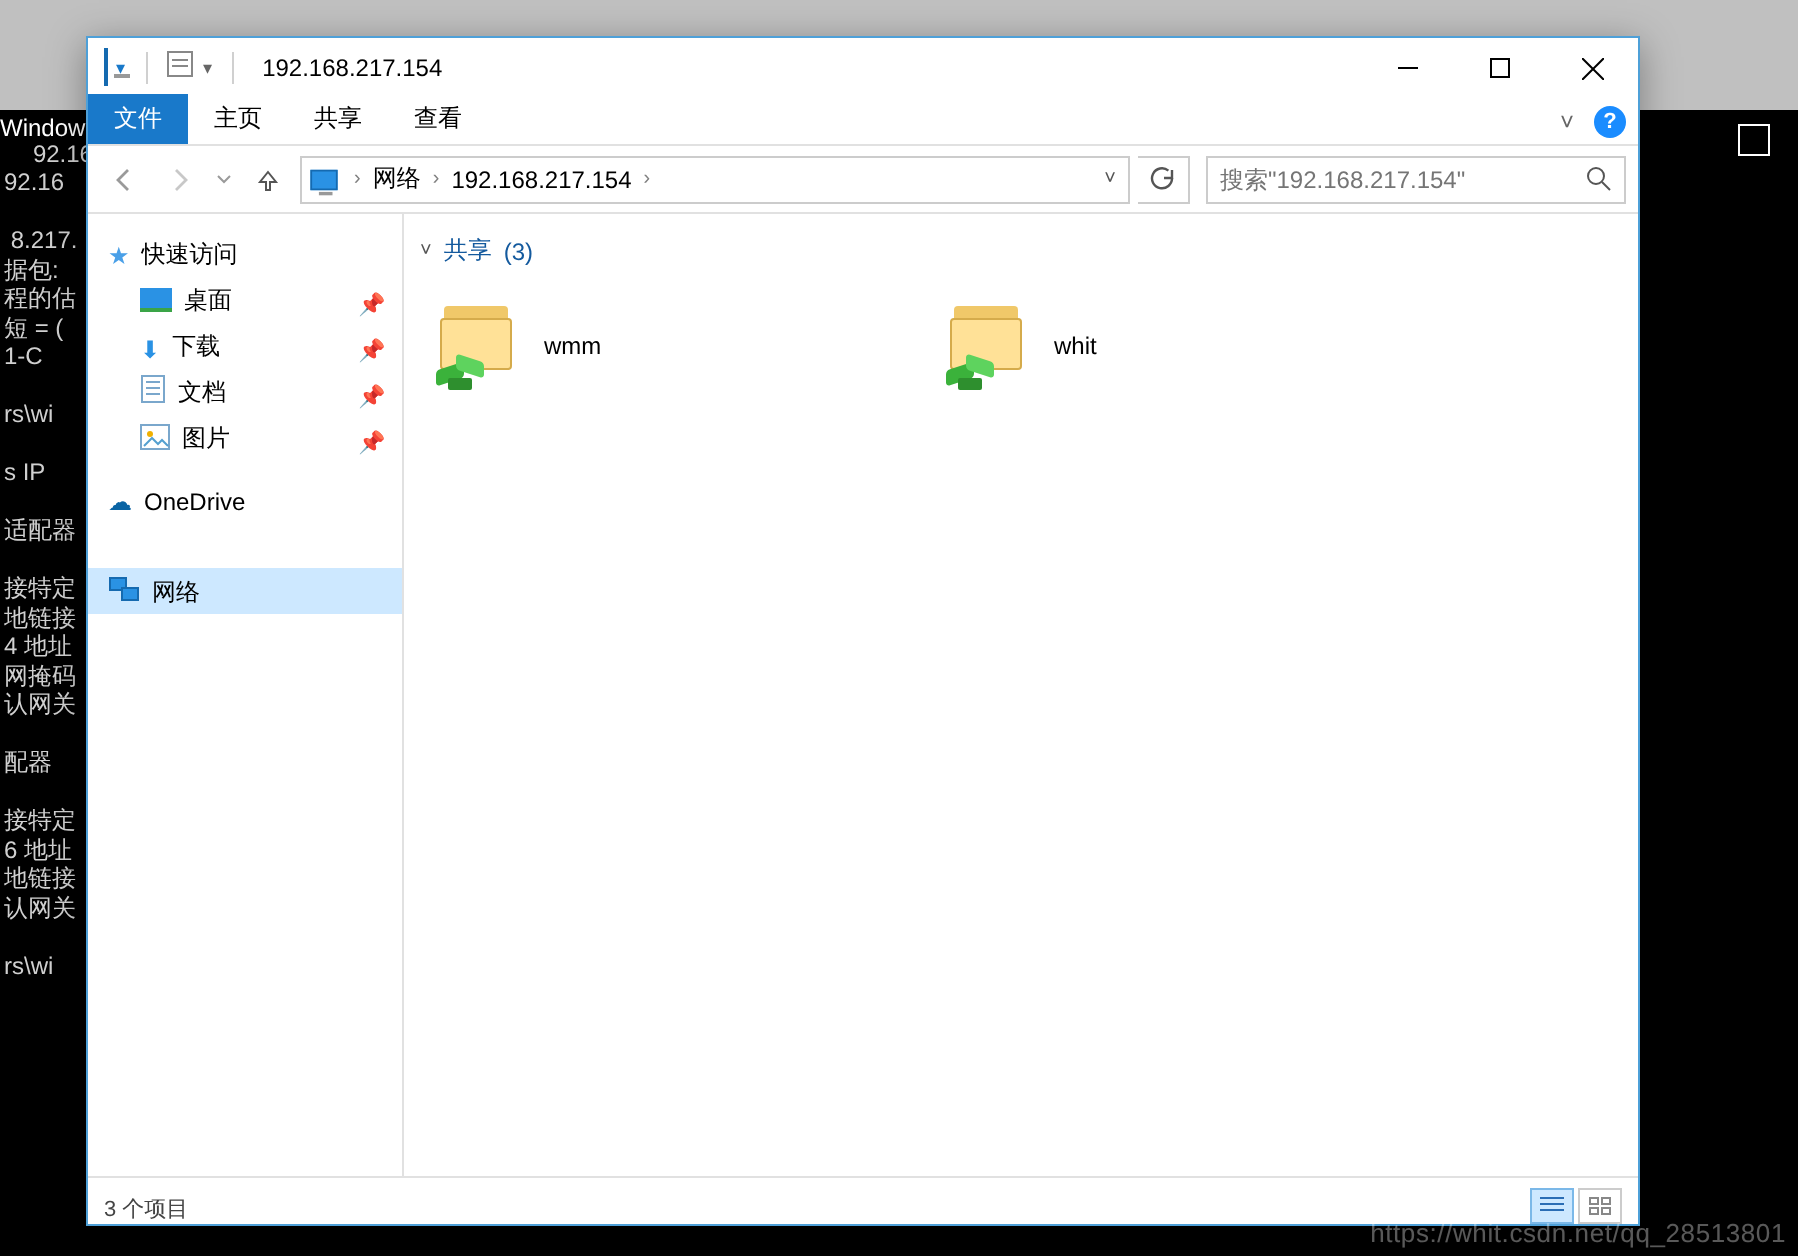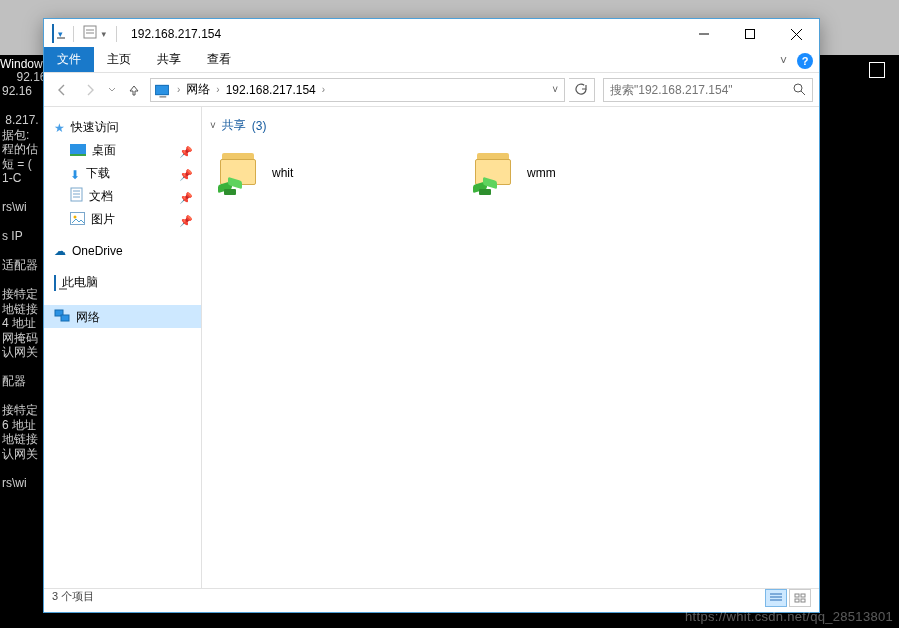--- a/index.html
+++ b/index.html
@@ -58,21 +58,21 @@
   .share-ico { width:48px; height:48px; position:relative; }
   .folder-back { position:absolute; left:8px; top:4px; width:32px; height:10px; background:#f0c869;
                  border-radius:2px 2px 0 0; }
   .folder-body { position:absolute; left:6px; top:10px; width:36px; height:26px; background:#ffe197;
                  border:1px solid #d5ab4b; border-radius:2px; }
   .pipe { position:absolute; left:4px; top:28px; width:26px; height:18px; }
   .pipe .p1 { position:absolute; left:0; top:6px; width:14px; height:8px; background:#3bb23b; border-radius:2px; transform:skewY(-18deg);}
   .pipe .p2 { position:absolute; left:10px; top:2px; width:14px; height:8px; background:#5ed35e; border-radius:2px; transform:skewY(18deg);}
   .pipe .p3 { position:absolute; left:6px; top:12px; width:12px; height:6px; background:#2e8f2e; border-radius:1px; }
 
-  .statusbar { height:24px; border-top:1px solid #e1e1e1; display:flex; align-items:flex-start;
+  .statusbar { height:24px; border-top:1px solid #e1e1e1; display:flex; align-items:flex-end;
                font-size:11px; color:#444; padding:0 8px; }
   .sb-right { margin-left:auto; display:flex; gap:2px; }
   .view-toggle { width:22px; height:18px; border:1px solid #ccc; display:flex; align-items:center; justify-content:center; }
   .view-toggle.active { background:#cde8ff; border-color:#7bb8e8; }
 
   .monitor-ico { width:16px; height:12px; background:#2a92e4; border:1px solid #156ab0; position:relative; }
   .monitor-ico::after { content:""; position:absolute; left:4px; top:12px; width:8px; height:2px; background:#999; }
   .watermark { position:absolute; right:6px; bottom:4px; color:rgba(255,255,255,.35);
                font-size:13px; font-family:Arial,sans-serif; letter-spacing:.3px; }
 </style>
@@ -253,24 +253,20 @@
         <span class="pin">📌</span>
       </div>
 
       <div class="sb-gap"></div>
       <div class="sb-group-hdr">
         <span style="color:#0a64a4;">☁</span>
         <span>OneDrive</span>
       </div>
 
       <div class="sb-gap"></div>
-      <div class="sb-group-hdr">
-        <span><span class="monitor-ico" style="transform:scale(.85)"></span></span>
-        <span>此电脑</span>
-      </div>
 
       <div class="sb-gap"></div>
       <div class="sb-group-hdr sb-item sel" style="padding-left:10px;">
         <span><svg width="16" height="14">
               <rect x="1" y="1" width="8" height="6" fill="#2a92e4" stroke="#156ab0"></rect>
               <rect x="7" y="6" width="8" height="6" fill="#2a92e4" stroke="#156ab0"></rect>
             </svg></span>
         <span>网络</span>
       </div>
     </div>
@@ -285,33 +281,33 @@
         <div class="fitem">
           <span class="share-ico">
             <span class="folder-back"></span>
               <span class="folder-body"></span>
             <span class="pipe">
                 <span class="p1"></span>
                 <span class="p2"></span>
                 <span class="p3"></span>
               </span>
           </span>
-          <span class="lbl">whit</span>
+          <span class="lbl">wmm</span>
         </div>
         <div class="fitem">
           <span class="share-ico">
             <span class="folder-back"></span>
               <span class="folder-body"></span>
             <span class="pipe">
                 <span class="p1"></span>
                 <span class="p2"></span>
                 <span class="p3"></span>
               </span>
           </span>
-          <span class="lbl">wmm</span>
+          <span class="lbl">whit</span>
         </div>
       </div>
     </div>
   </div>
 
   <div class="statusbar">
     <span>3 个项目</span>
     <div class="sb-right">
       <div class="view-toggle active">
         <svg width="12" height="10">

